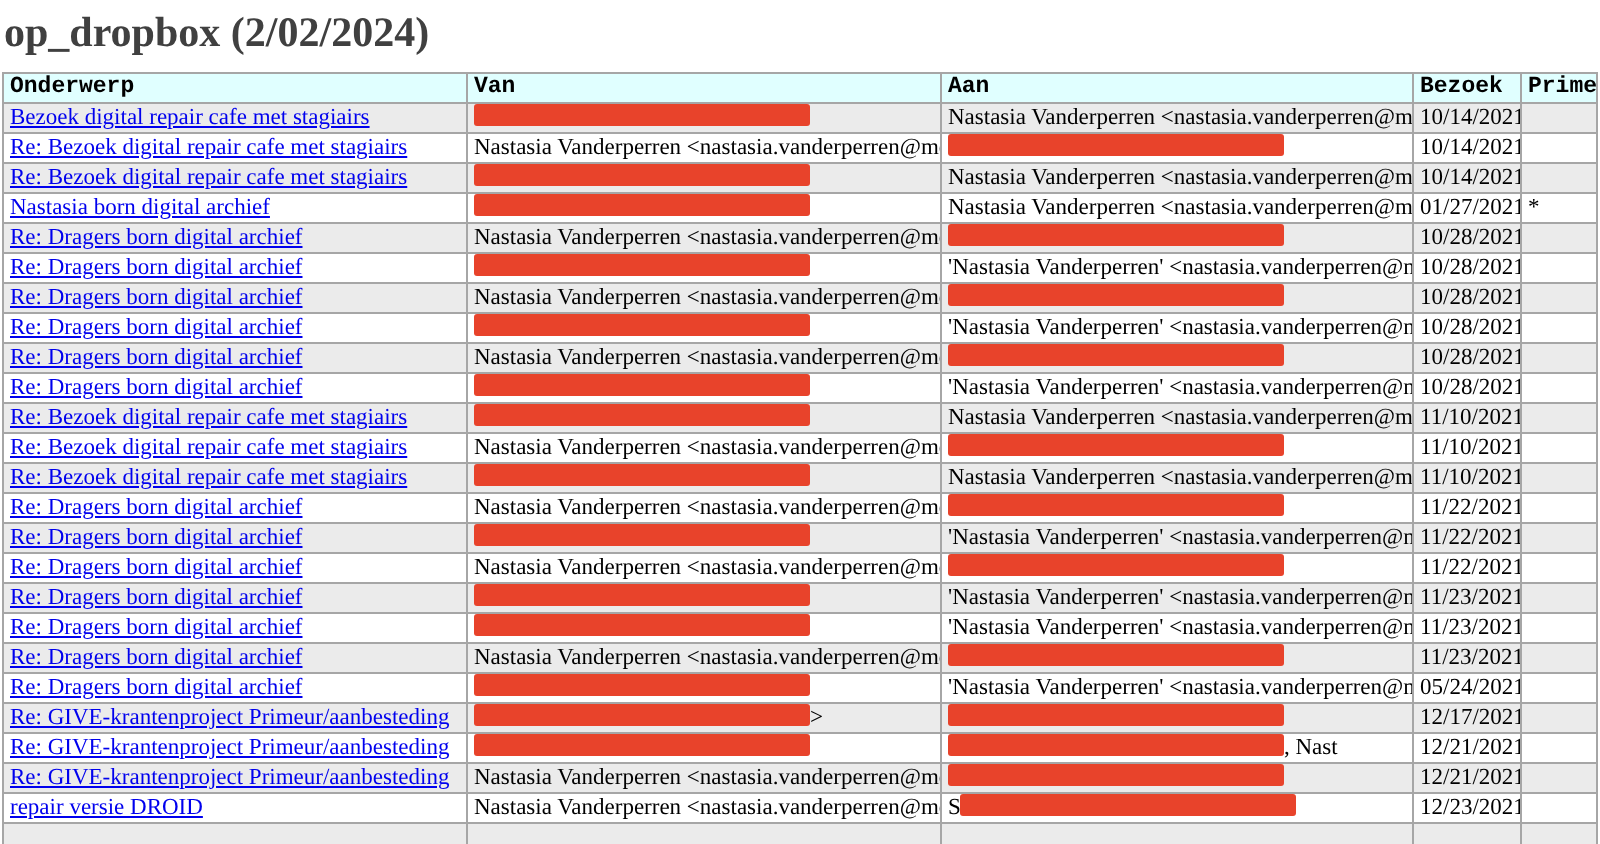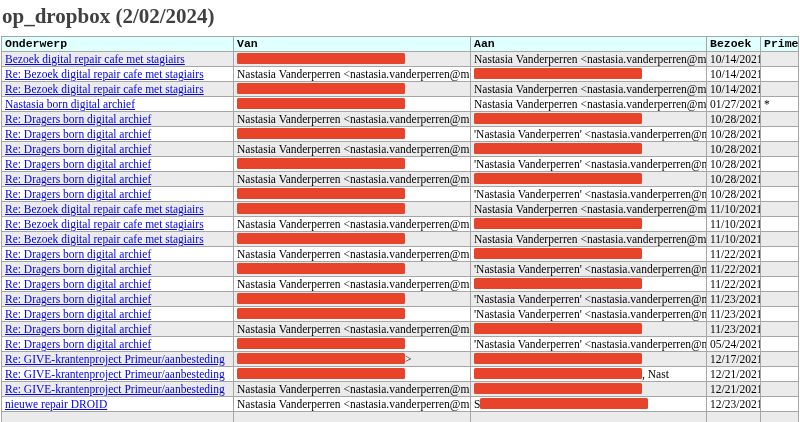--- a/index.html
+++ b/index.html
@@ -241,21 +241,21 @@
         <td class="bijlage"></td>
       </tr>
       <tr>
         <td><a class="subject-link" href="#">Re: GIVE-krantenproject Primeur/aanbesteding</a></td>
         <td>Nastasia Vanderperren &lt;nastasia.vanderperren@meem</td>
         <td><span class="redaction" style="background: rgb(232, 67, 43);"></span></td>
         <td>12/21/2021</td>
         <td class="bijlage"></td>
       </tr>
       <tr>
-        <td><a class="subject-link" href="#">nieuwe repair DROID</a></td>
+        <td><a class="subject-link" href="#">repair versie DROID</a></td>
         <td>Nastasia Vanderperren &lt;nastasia.vanderperren@meem</td>
         <td><span class="frag">S</span><span class="redaction" style="background: rgb(232, 67, 43);"></span></td>
         <td>12/23/2021</td>
         <td class="bijlage"></td>
       </tr>
       <tr>
         <td></td>
         <td></td>
         <td></td>
         <td></td>

